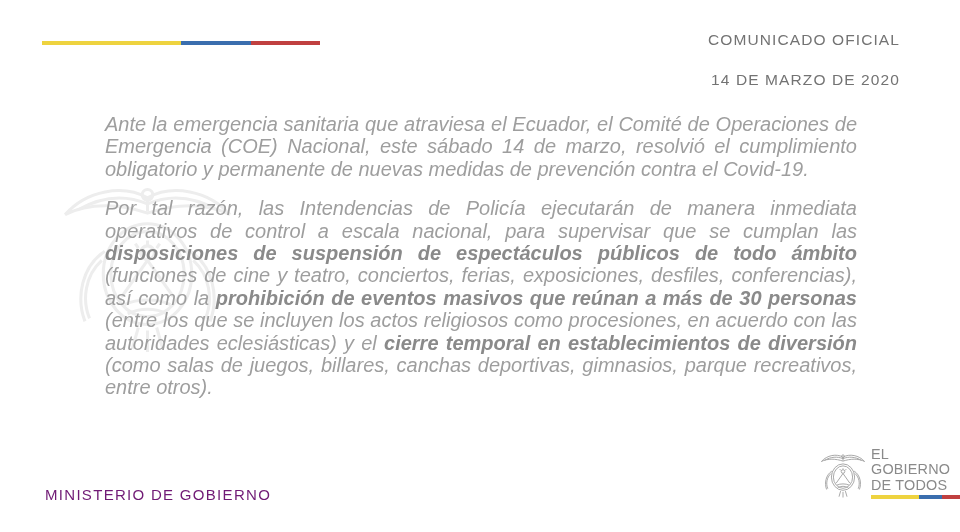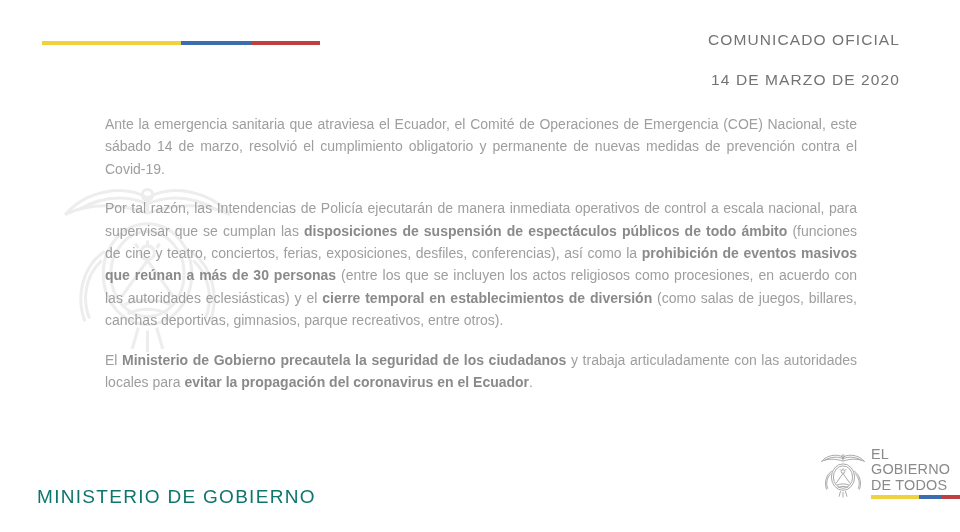--- a/index.html
+++ b/index.html
@@ -49,35 +49,36 @@
     left: 55px; top: 178px;
     width: 185px; height: 180px;
     pointer-events: none;
   }
 
   
   .body-text {
     position: absolute;
     left: 105px; top: 113px;
     width: 752px;
-    font-size: 14px;
+    font-size: 20px;
     line-height: 22.4px;
     color: #9e9e9e;
     text-align: justify;
+    font-style: italic;
   }
   .body-text p { margin: 0 0 17px 0; }
   .body-text b { color: #8a8a8a; font-weight: 700; }
 
   
   .ministry {
     position: absolute;
-    left: 37px; top: 486px;
-    font-size: 19px;
+    left: 45px; top: 486px;
+    font-size: 15px;
     letter-spacing: 1.3px;
-    color: #0f766e;
+    color: #701a75;
   }
 
   
   .gov-logo {
     position: absolute;
     right: 16px; top: 446px;
     display: flex;
     align-items: flex-start;
   }
   .gov-logo .crest-small {
@@ -136,21 +137,20 @@
     <div class="header-date">14 DE MARZO DE 2020</div>
   </div>
 
   <svg class="watermark" viewBox="0 0 120 118" fill="none" stroke="#ededed" stroke-width="2">
     <use href="#crest"></use>
   </svg>
 
   <div class="body-text">
       <p><span>Ante la emergencia sanitaria que atraviesa el Ecuador, el Comité de Operaciones de Emergencia (COE) Nacional, este sábado 14 de marzo, resolvió el cumplimiento obligatorio y permanente de nuevas medidas de prevención contra el Covid-19.</span></p>
       <p><span>Por tal razón, las Intendencias de Policía ejecutarán de manera inmediata operativos de control a escala nacional, para supervisar que se cumplan las </span><b>disposiciones de suspensión de espectáculos públicos de todo ámbito</b><span> (funciones de cine y teatro, conciertos, ferias, exposiciones, desfiles, conferencias), así como la </span><b>prohibición de eventos masivos que reúnan a más de 30 personas</b><span> (entre los que se incluyen los actos religiosos como procesiones, en acuerdo con las autoridades eclesiásticas) y el </span><b>cierre temporal en establecimientos de diversión</b><span> (como salas de juegos, billares, canchas deportivas, gimnasios, parque recreativos, entre otros).</span></p>
-      <p><span>El </span><b>Ministerio de Gobierno precautela la seguridad de los ciudadanos</b><span> y trabaja articuladamente con las autoridades locales para </span><b>evitar la propagación del coronavirus en el Ecuador</b><span>.</span></p>
     </div>
 
   <div class="ministry">MINISTERIO DE GOBIERNO</div>
 
   <div class="gov-logo">
     <svg class="crest-small" viewBox="0 0 120 118" fill="none" stroke="#a5a5a5" stroke-width="2.4">
       <use href="#crest"></use>
     </svg>
     <div class="logo-text-col">
       <span class="logo-line">EL</span>

